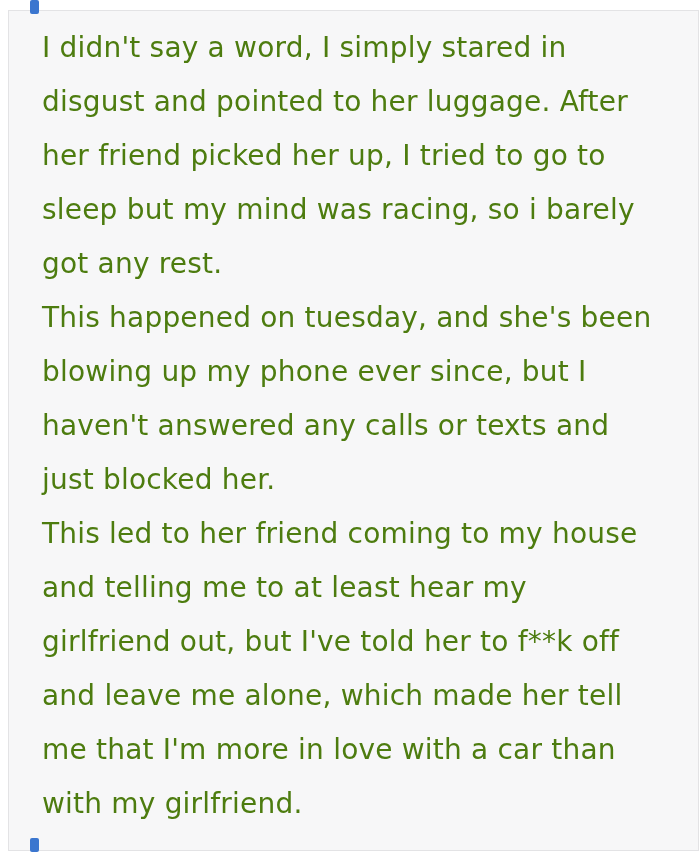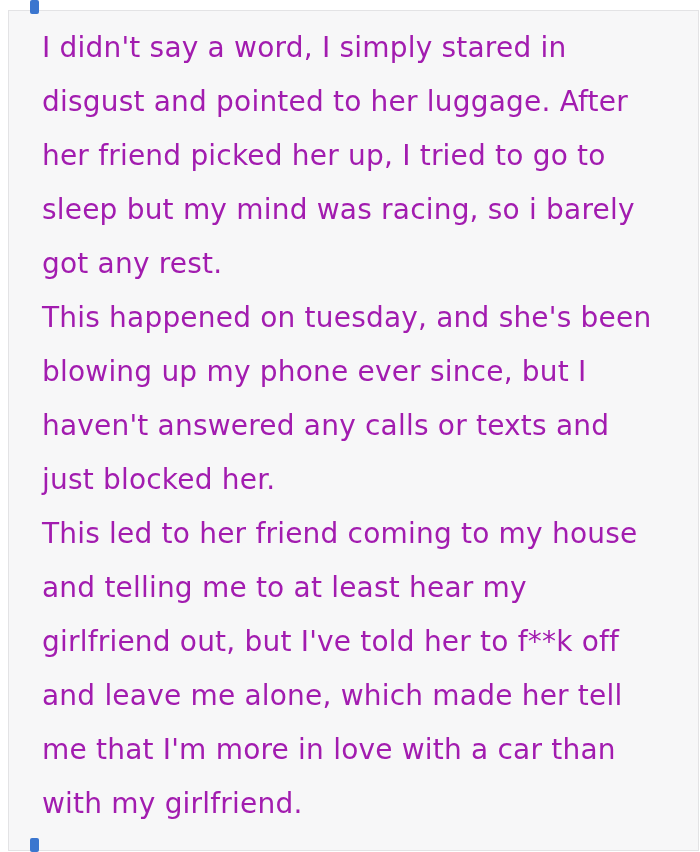--- a/index.html
+++ b/index.html
@@ -43,21 +43,21 @@
     background: #3b76cf;
     border-radius: 2px;
   }
   .blue-bar.top { top: 0; }
   .blue-bar.bottom { bottom: 0; }
 </style>
 </head>
 <body style="background: rgb(255, 255, 255);">
 
 <div class="panel" style="background: rgb(247, 247, 248); border-color: rgb(227, 227, 229);">
-  <div class="post-text" style="color: #a21caf;">I didn't say a word, I simply stared in
+  <div class="post-text" style="color: #4d7c0f;">I didn't say a word, I simply stared in
 disgust and pointed to her luggage. After
 her friend picked her up, I tried to go to
 sleep but my mind was racing, so i barely
 got any rest.
 This happened on tuesday, and she's been
 blowing up my phone ever since, but I
 haven't answered any calls or texts and
 just blocked her.
 This led to her friend coming to my house
 and telling me to at least hear my

